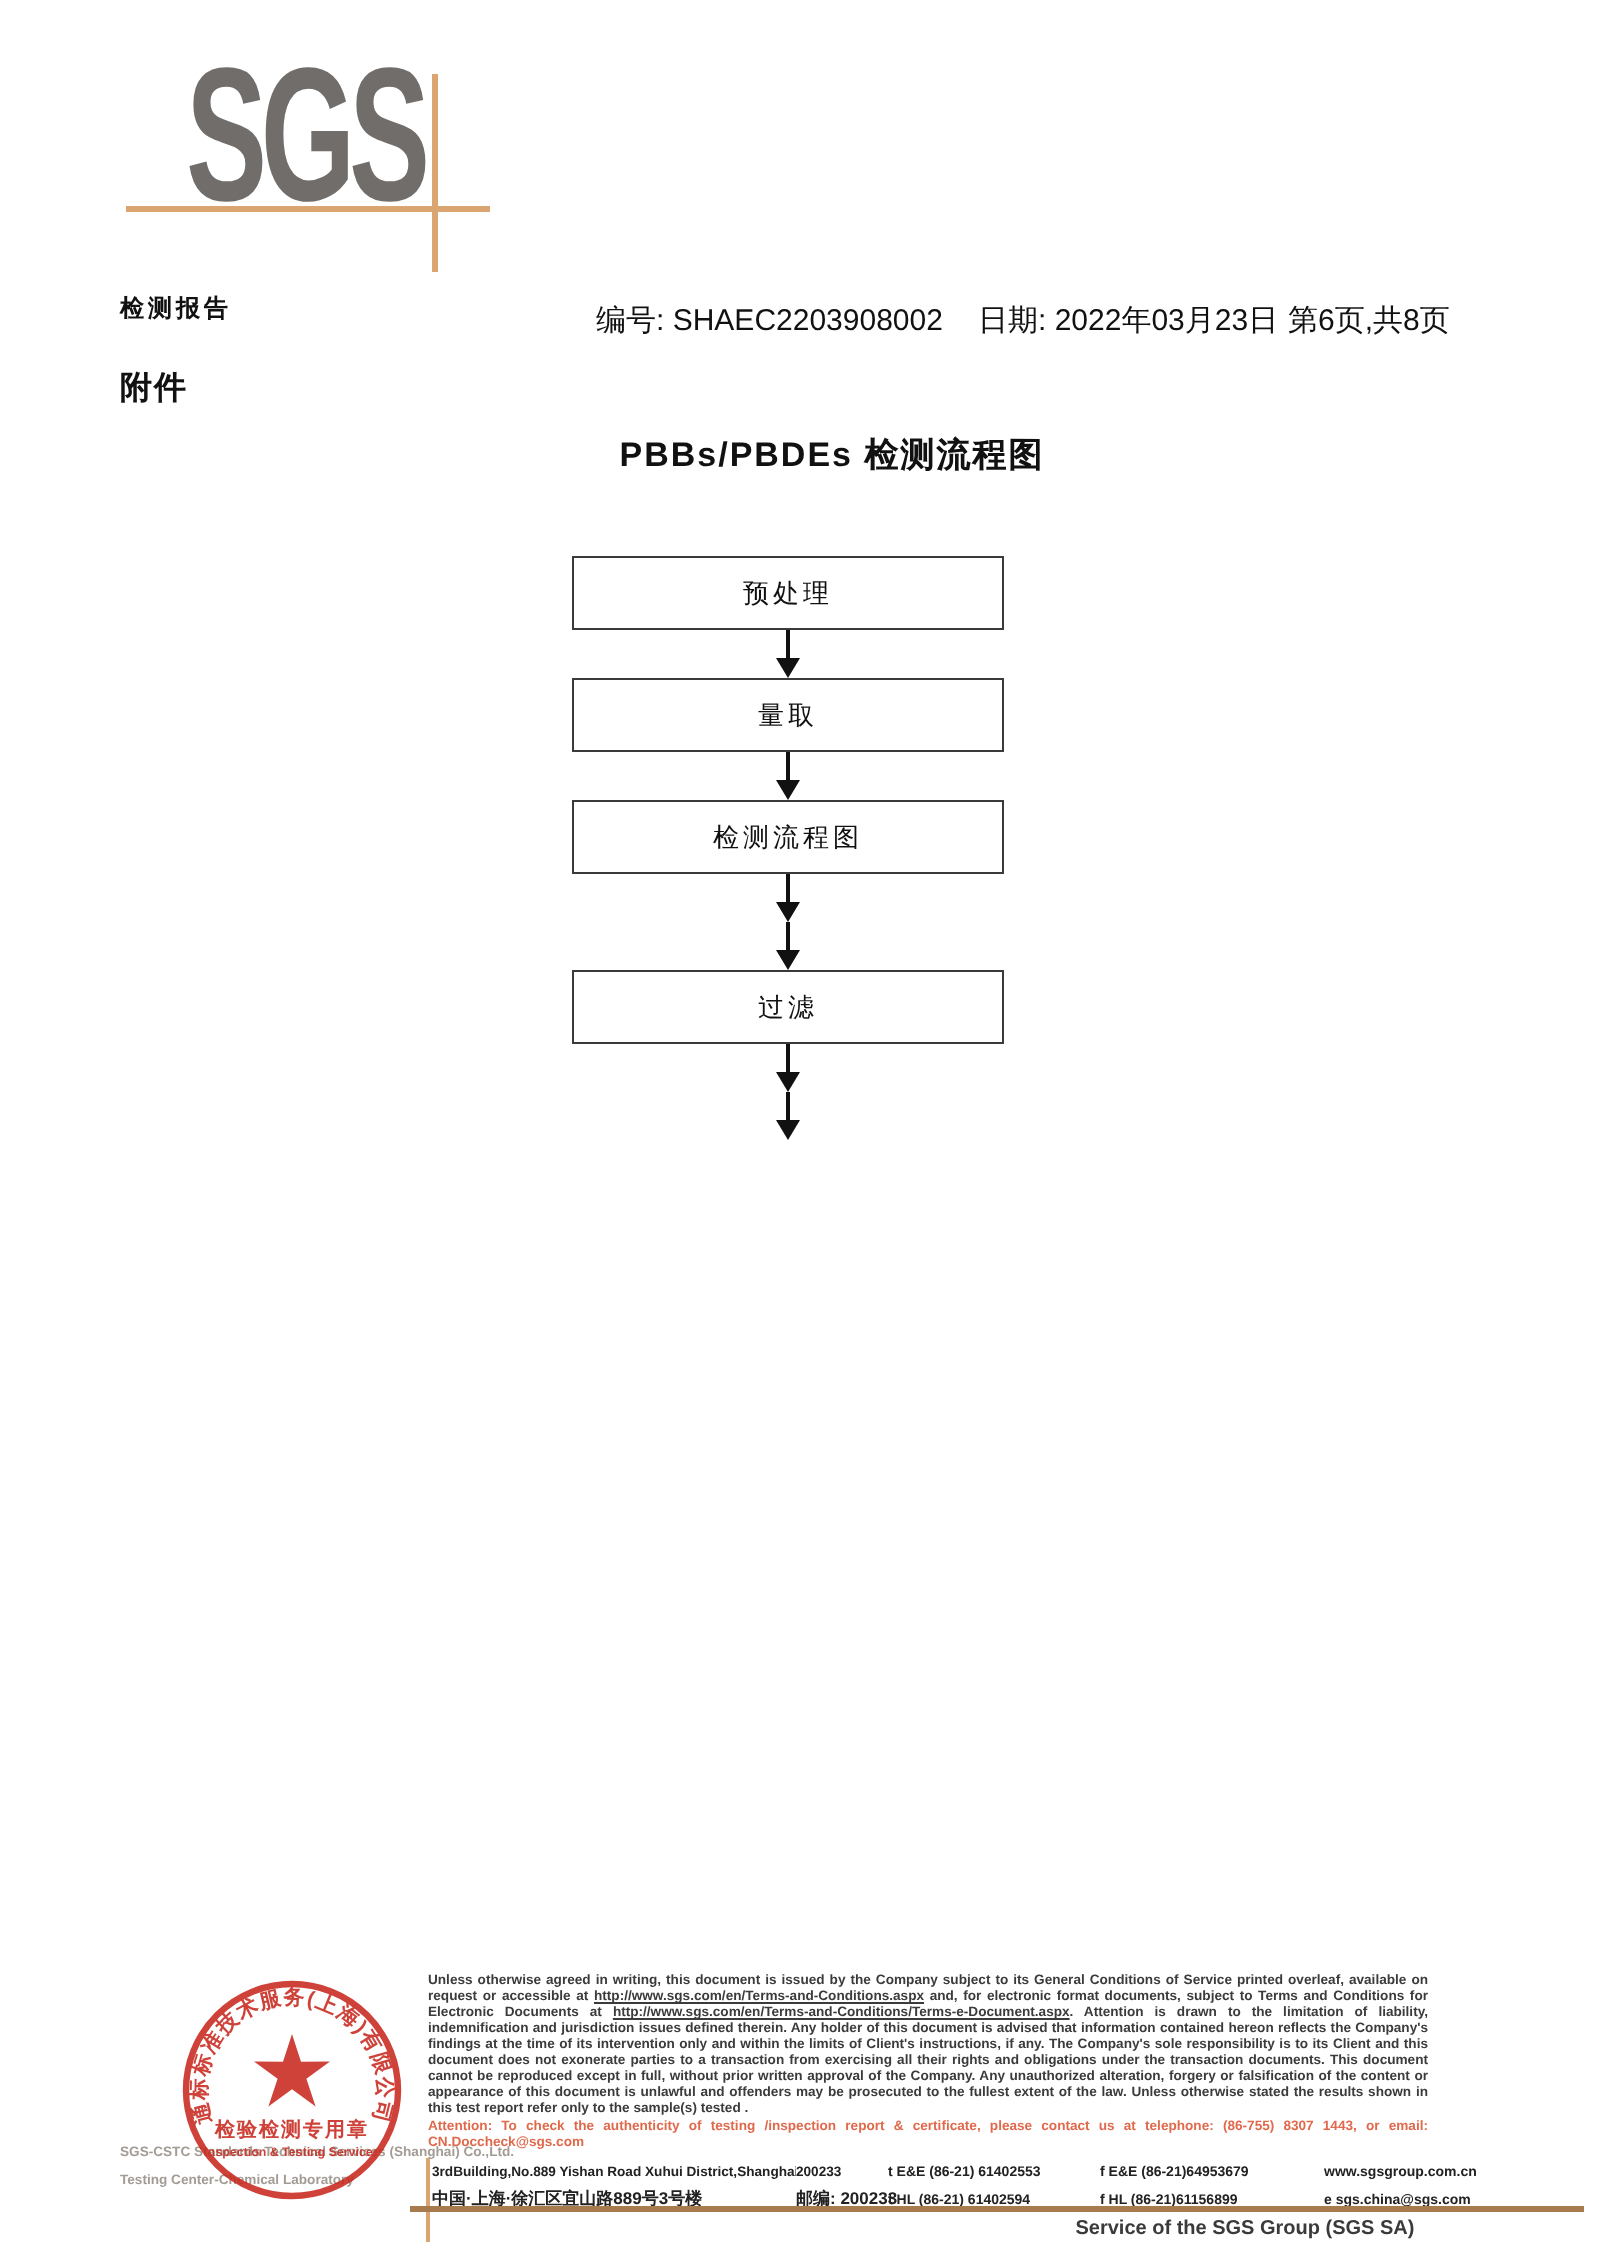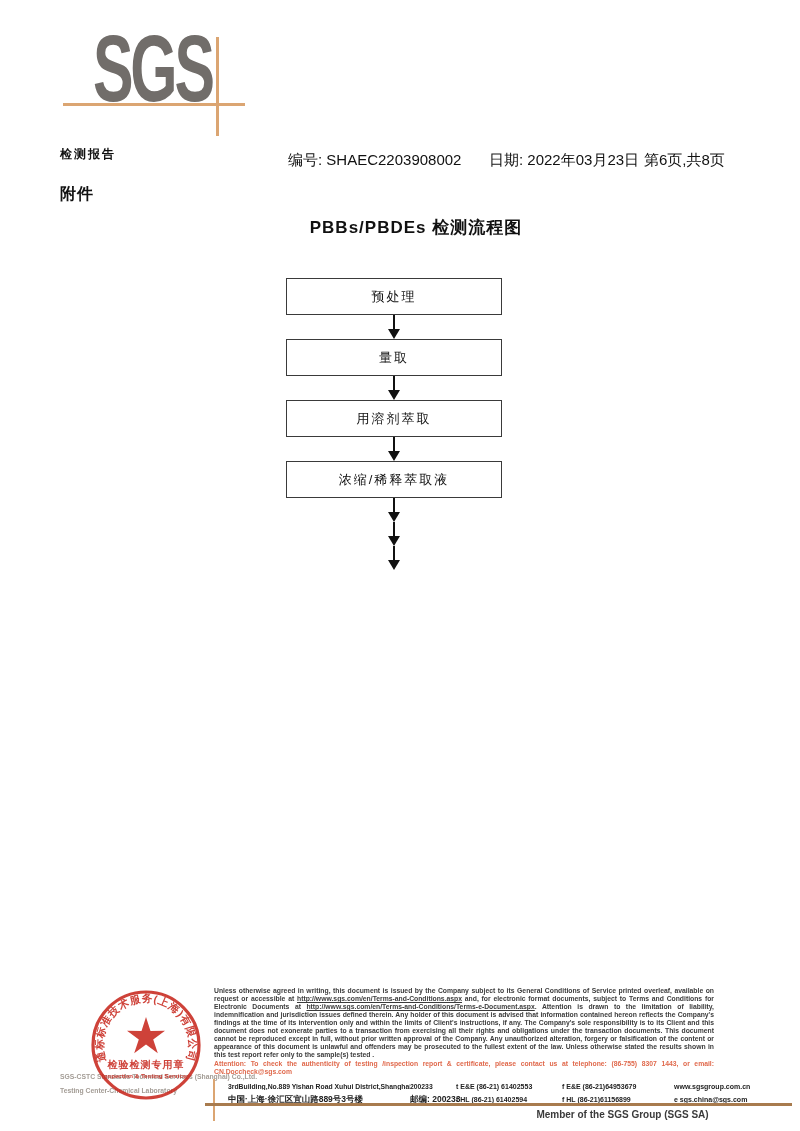--- a/index.html
+++ b/index.html
@@ -12,21 +12,21 @@
   .logo-text{
     position:absolute;left:93px;top:45px;height:78px;display:flex;align-items:flex-end;
     font-size:95px;font-weight:bold;color:#716D6A;letter-spacing:-5px;
     transform:scaleX(0.64);transform-origin:0 100%;
   }
   .logo-hline{position:absolute;left:63px;top:103px;width:182px;height:3px;background:#DBA572;}
   .logo-vline{position:absolute;left:216px;top:37px;width:3px;height:99px;background:#DBA572;}
   
   .report-title{position:absolute;left:60px;top:146px;font-size:12px;font-weight:bold;letter-spacing:2px;}
   .hdr{position:absolute;top:151px;font-size:15px;white-space:nowrap;}
-  .hdr-no{left:288px;}
+  .hdr-no{left:298px;}
   .hdr-date{left:489px;}
   .hdr-pages{left:644px;}
   .attachment{position:absolute;left:60px;top:184px;font-size:16px;font-weight:bold;letter-spacing:1px;}
   
   .chart-title{position:absolute;left:16px;top:216px;width:800px;text-align:center;
     font-size:17px;font-weight:bold;letter-spacing:1px;}
   .flow{position:absolute;left:286px;top:278px;width:216px;display:flex;flex-direction:column;align-items:center;}
   .flow-box{
     box-sizing:border-box;width:216px;height:37px;border:1px solid #3a3a3a;background:#fff;
     display:flex;align-items:center;justify-content:center;
@@ -42,21 +42,21 @@
   .stamp{position:absolute;left:85px;top:984px;opacity:0.88;}
   .legal{
     position:absolute;left:214px;top:987px;width:500px;
     font-size:6.8px;line-height:8px;text-align:justify;color:#3b3b3b;font-weight:bold;
   }
   .seg-url{text-decoration:underline;}
   .attention{
     position:absolute;left:214px;top:1060px;width:500px;
     font-size:6.8px;line-height:8px;color:#E0694C;font-weight:bold;text-align:justify;
   }
-  .addr-block{position:absolute;left:216px;top:1083px;width:560px;padding-left:12px;}
+  .addr-block{position:absolute;left:216px;top:1083px;width:560px;}
   .addr-row{display:flex;align-items:baseline;white-space:nowrap;color:#222;font-weight:bold;height:11px;}
   .addr-row.en{font-size:6.8px;}
   .addr-row.cn{font-size:8.5px;}
   .addr-address{width:182px;overflow:hidden;}
   .addr-postal{width:46px;}
   .addr-tel{width:106px;font-size:7px;}
   .addr-fax{width:112px;font-size:7px;}
   .addr-web{font-size:7px;}
   .foot-vline{position:absolute;left:213px;top:1079px;width:2px;height:42px;background:#DBA572;}
   .foot-hline{position:absolute;left:205px;top:1103px;width:587px;height:2.5px;background:#A87B4E;}
@@ -87,30 +87,30 @@
     <div class="flow-box">预处理</div>
     <div class="flow-arrow">
       <div class="stem"></div>
       <div class="head"></div>
     </div>
     <div class="flow-box">量取</div>
     <div class="flow-arrow">
       <div class="stem"></div>
       <div class="head"></div>
     </div>
-    <div class="flow-box">用溶剂萃取</div>
+    <div class="flow-box">检测流程图</div>
     <div class="flow-arrow">
       <div class="stem"></div>
       <div class="head"></div>
     </div>
-    <div class="flow-box">浓缩/稀释萃取液</div>
     <div class="flow-arrow">
       <div class="stem"></div>
       <div class="head"></div>
     </div>
+    <div class="flow-box">过滤</div>
     <div class="flow-arrow">
       <div class="stem"></div>
       <div class="head"></div>
     </div>
     <div class="flow-arrow">
       <div class="stem"></div>
       <div class="head"></div>
     </div>
   </div>
 
@@ -142,13 +142,13 @@
     <div class="addr-row cn">
       <span class="addr-address">中国·上海·徐汇区宜山路889号3号楼</span>
       <span class="addr-postal">邮编: 200233</span>
       <span class="addr-tel">t HL (86-21) 61402594</span>
       <span class="addr-fax">f HL (86-21)61156899</span>
       <span class="addr-web">e sgs.china@sgs.com</span>
     </div>
   </div>
 <div class="foot-vline"></div>
 <div class="foot-hline"></div>
-<div class="member">Member of the SGS Group (SGS SA)</div>
+<div class="member">Service of the SGS Group (SGS SA)</div>
 
 </body></html>

